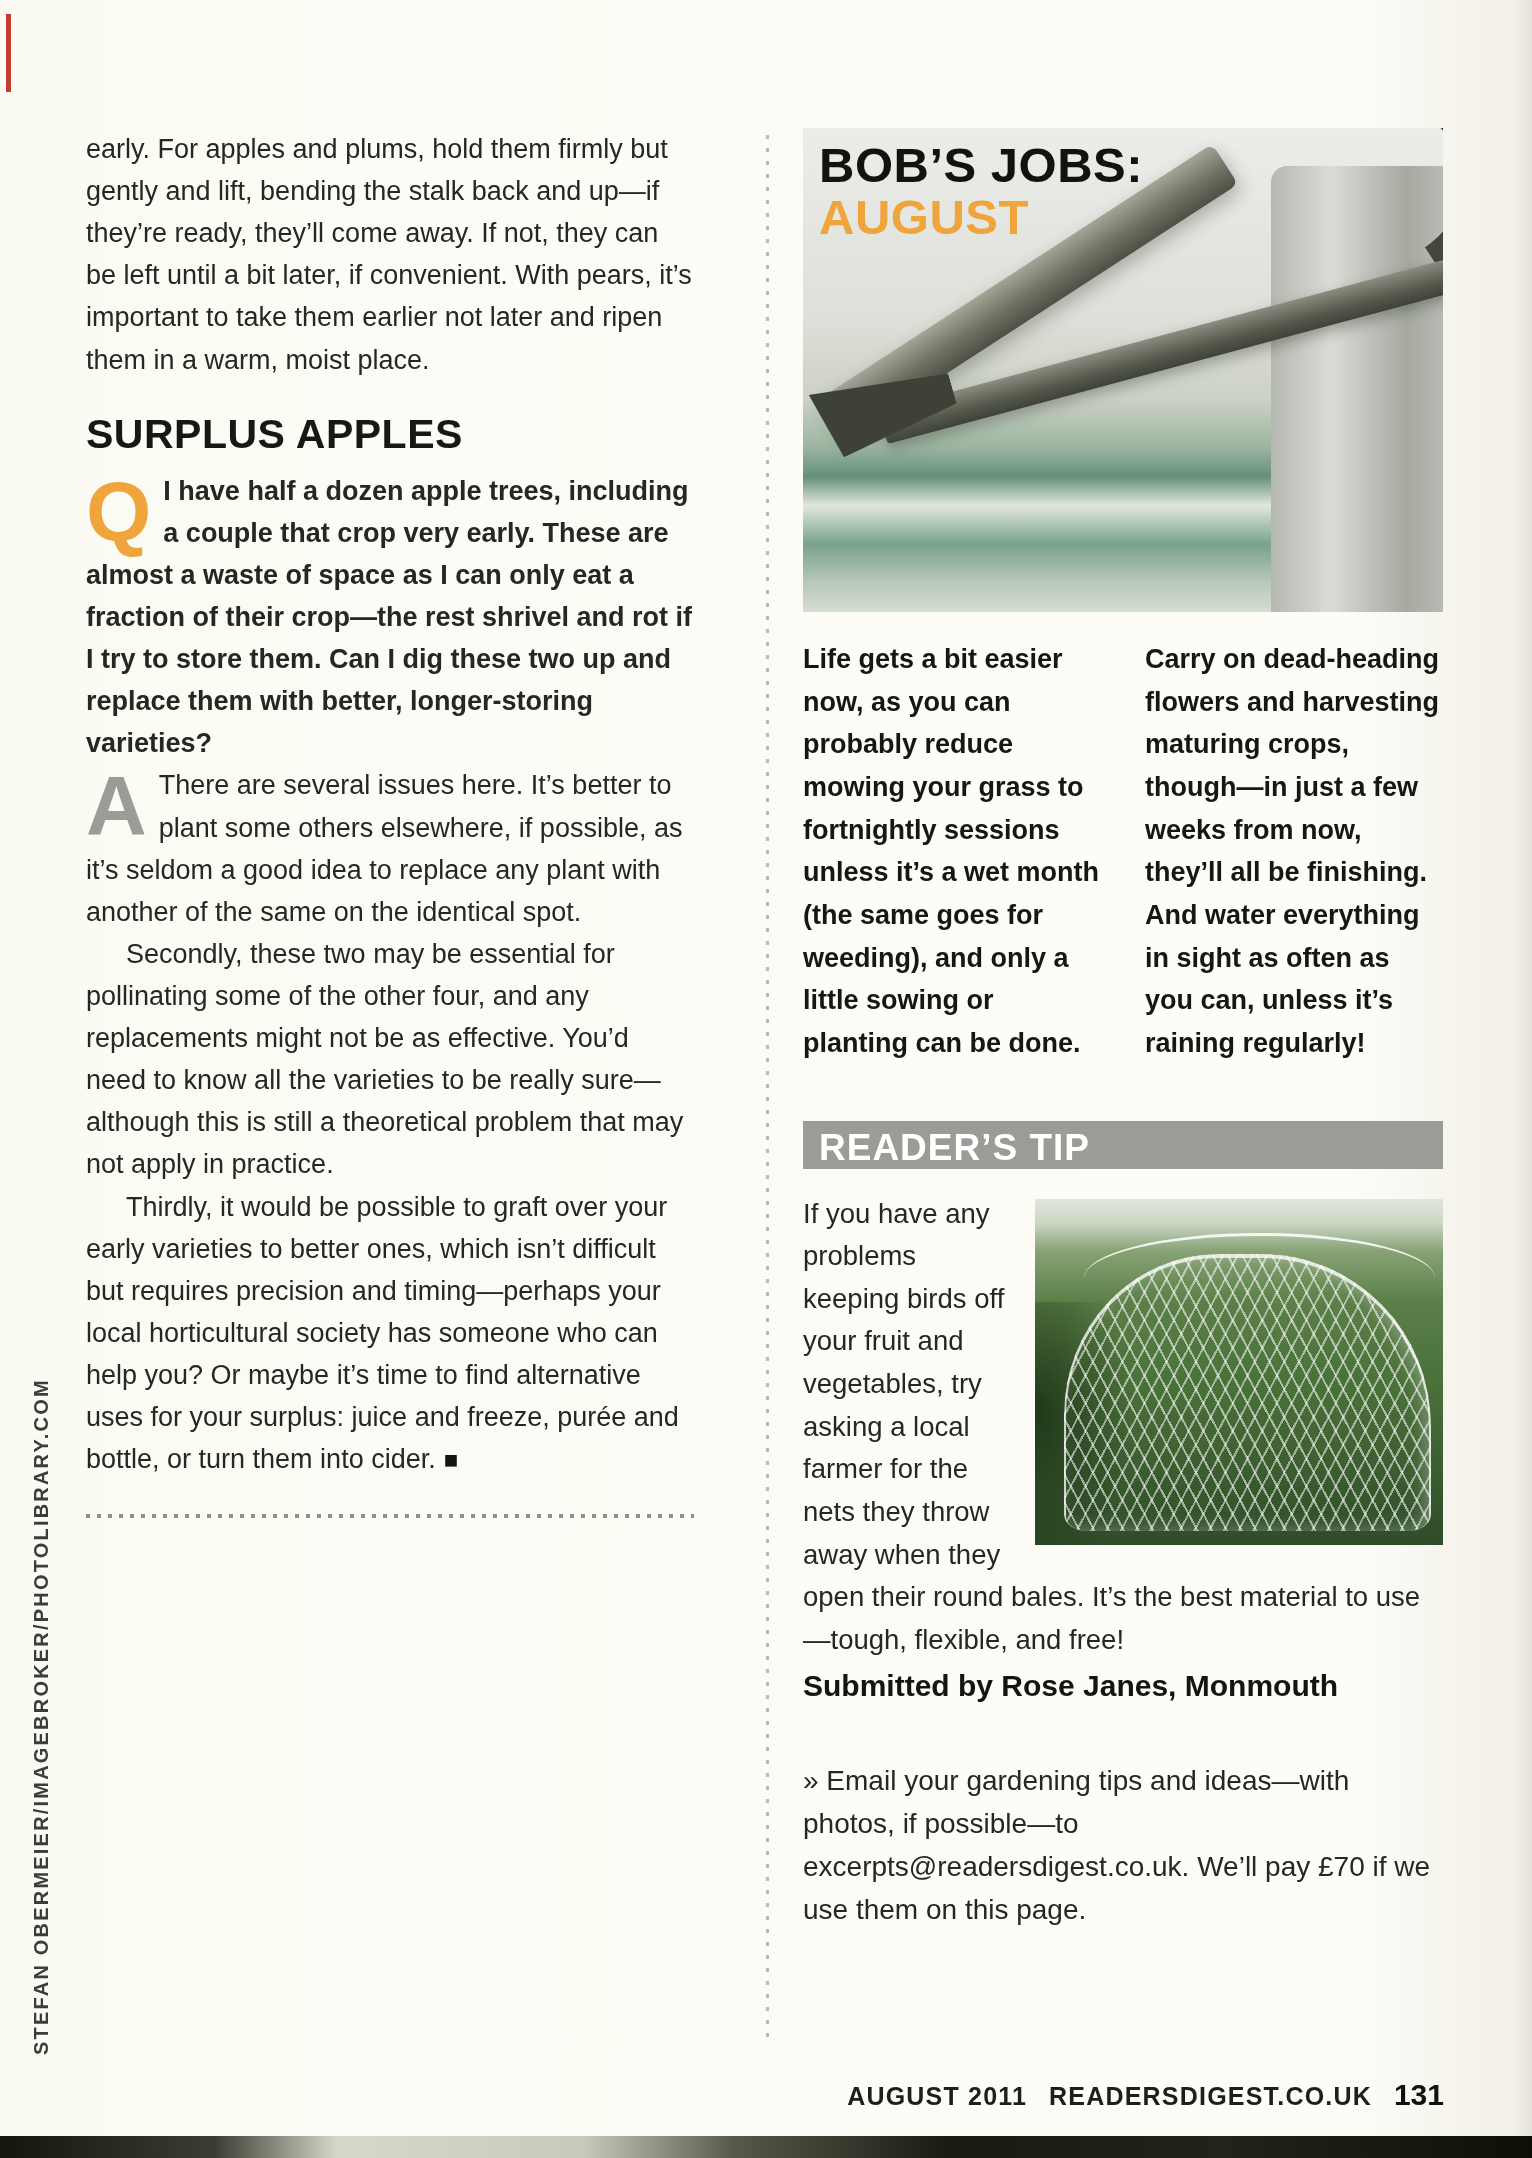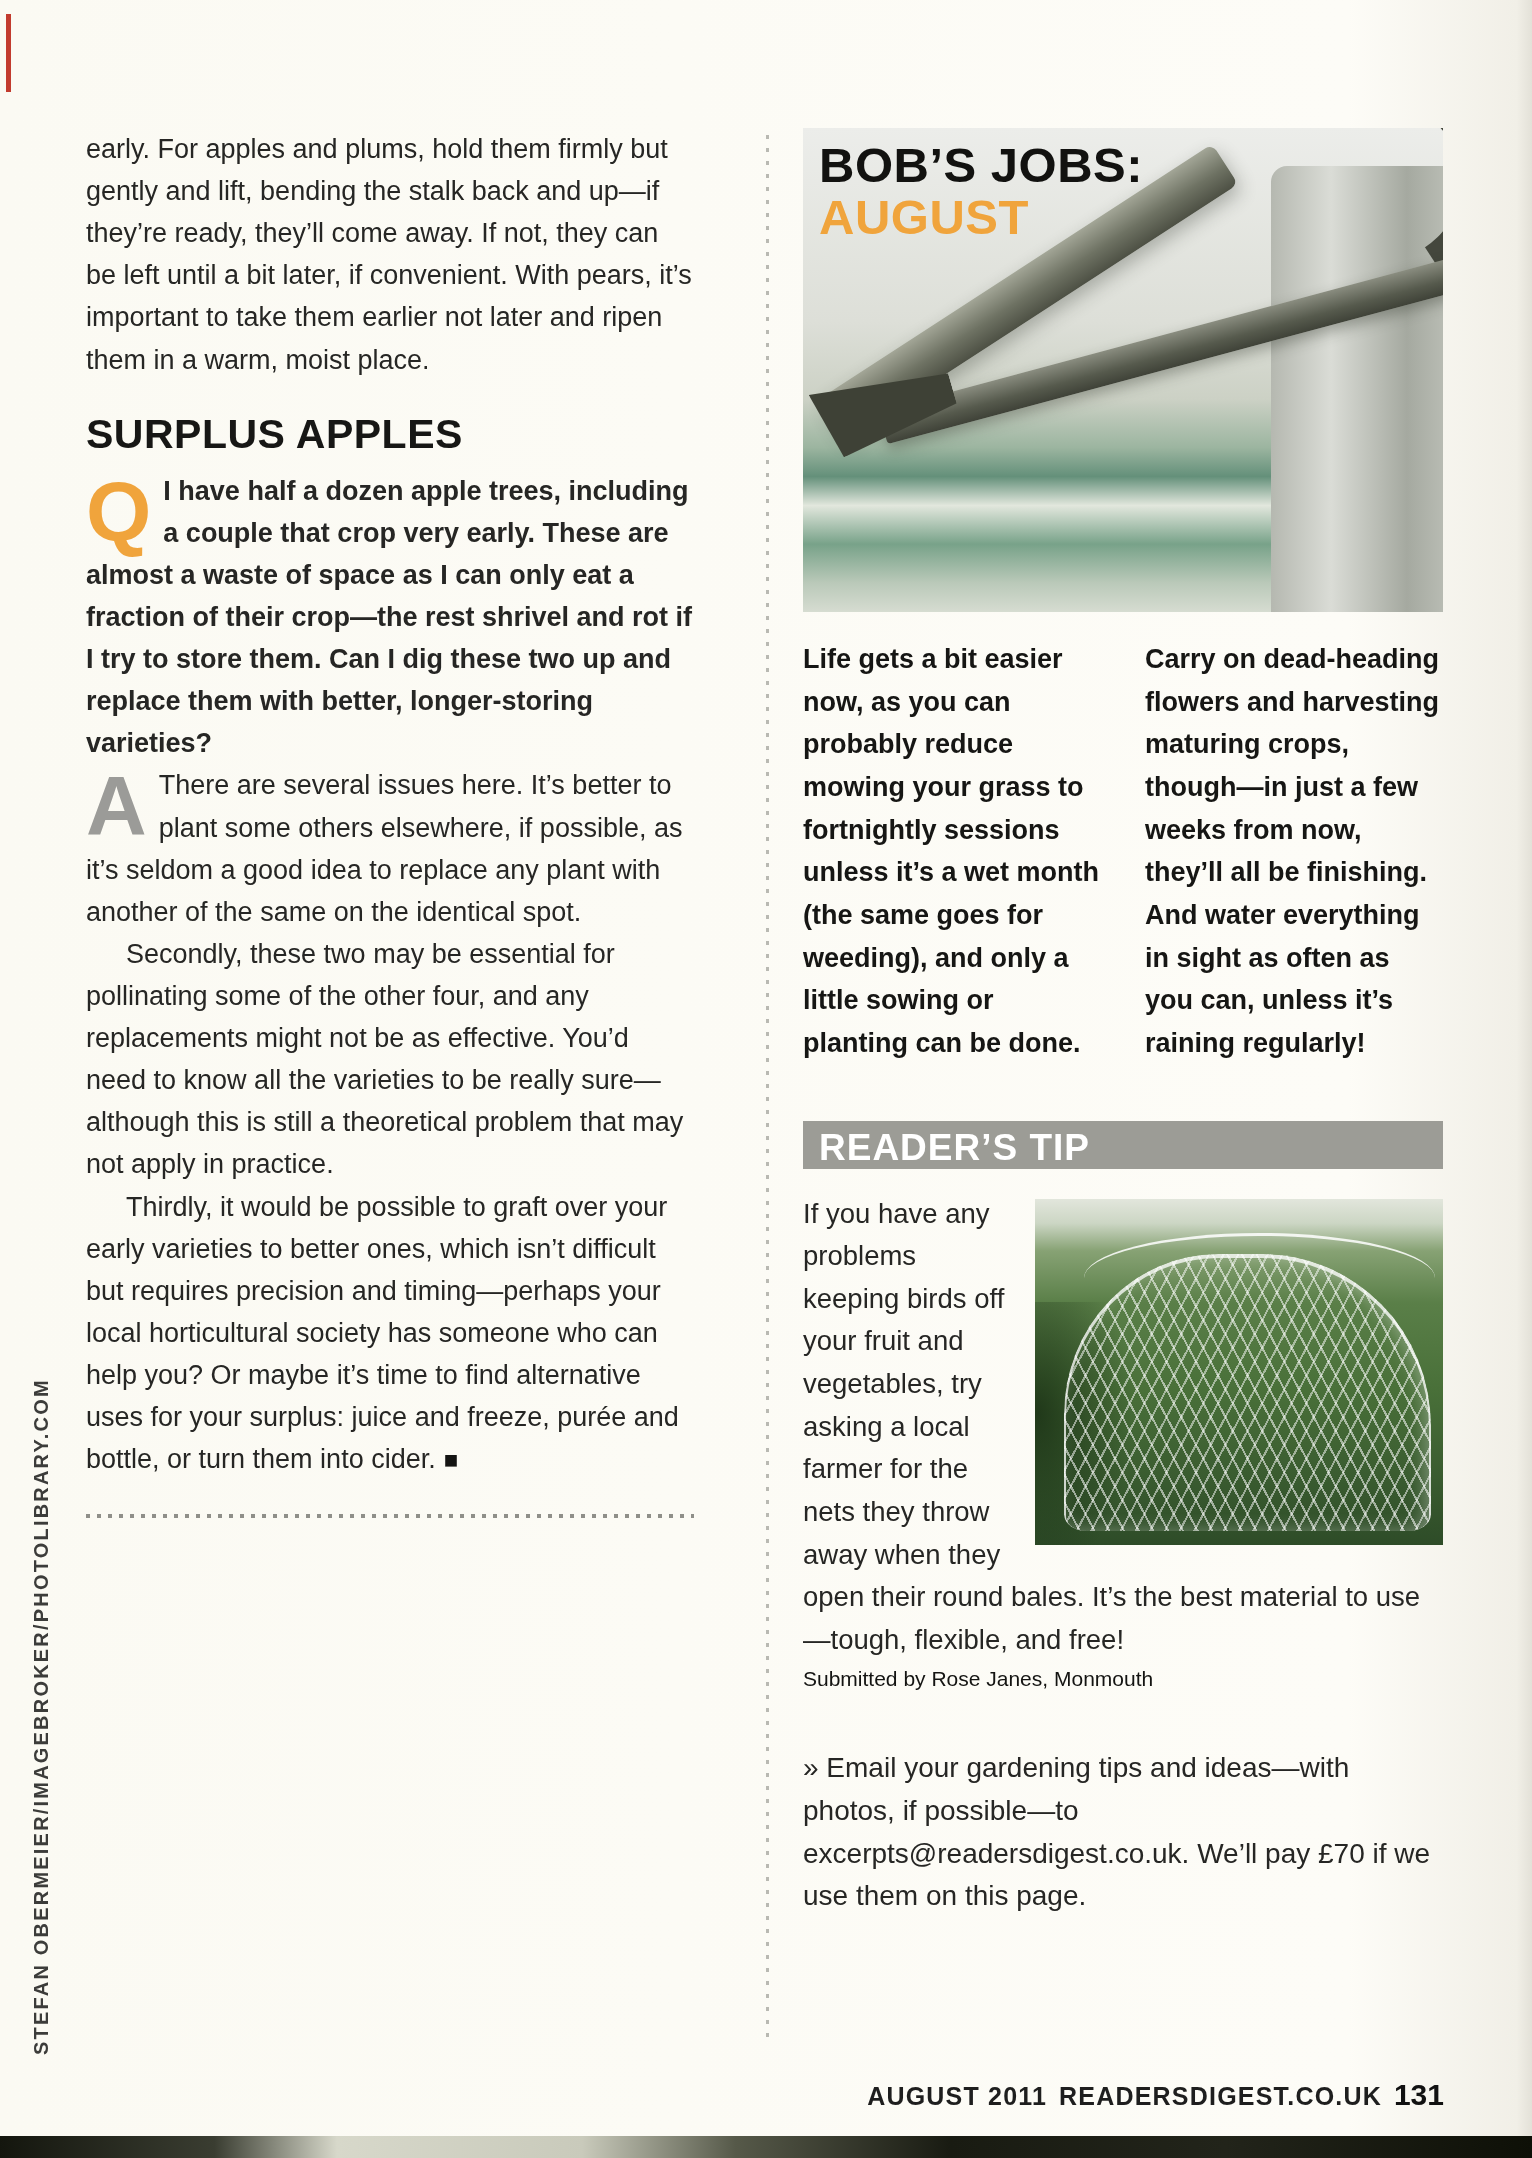--- a/index.html
+++ b/index.html
@@ -128,28 +128,28 @@
     border-radius: 42% 46% 6% 6% / 58% 62% 6% 6%;
     background:
       repeating-linear-gradient(62deg, rgba(255,255,255,0.55) 0 2px, rgba(255,255,255,0) 2px 13px),
       repeating-linear-gradient(-62deg, rgba(255,255,255,0.5) 0 2px, rgba(255,255,255,0) 2px 13px);
     box-shadow: inset 0 2px 0 2px rgba(255,255,255,0.75), inset -6px 0 18px rgba(255,255,255,0.35);
   }
   .net-fold {
     position: absolute; left: 12%; top: 10%; width: 86%; height: 26%;
     border-top: 3px solid rgba(255,255,255,0.85); border-radius: 50% 50% 0 0;
   }
-  .tip-submitted { font-weight: 400; color: #141412; margin-top: 2px; font-size: 21px; line-height: 1.5; }
+  .tip-submitted { font-weight: 700; color: #141412; margin-top: 2px; font-size: 30px; line-height: 1.5; }
 
   .email-note { margin-top: 52px; font-size: 28px; line-height: 1.53; color: #262624; }
 
   
   .footer {
     position: absolute; top: 2078px; right: 88px;
-    display: flex; align-items: baseline; gap: 12px;
+    display: flex; align-items: baseline; gap: 22px;
   }
   .footer .f-issue, .footer .f-site { font-size: 25px; font-weight: 700; letter-spacing: 1.2px; color: #17171
 
 5; }
   .footer .f-page { font-size: 30px; font-weight: 800; color: #111; text-align: right; }
 </style>
 </head>
 <body>
 
 <div class="page">

